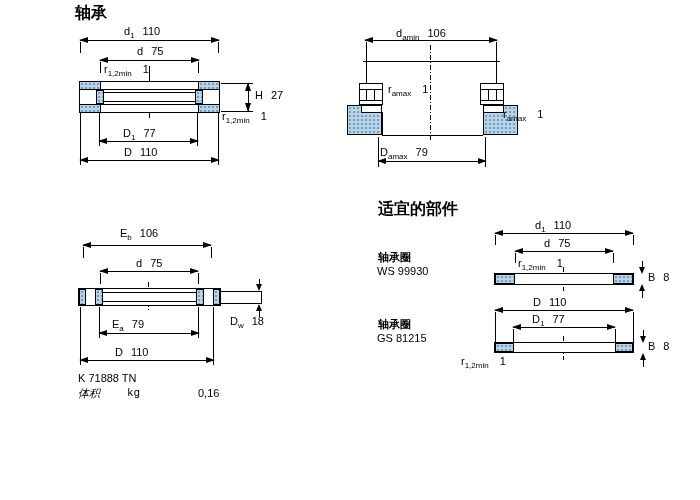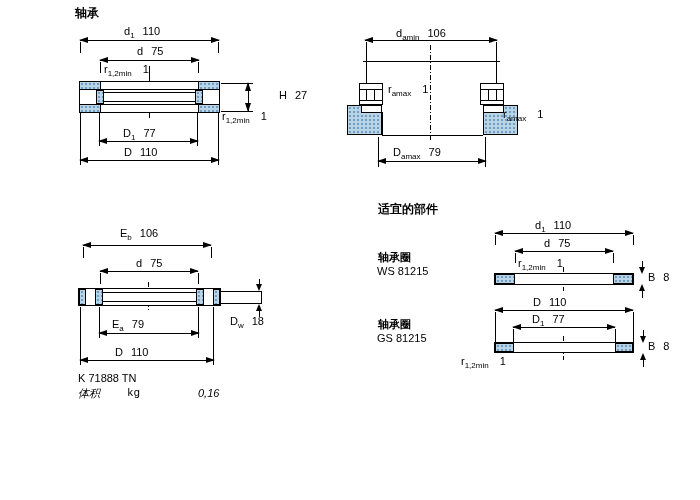--- a/index.html
+++ b/index.html
@@ -20,21 +20,21 @@
     border-left:3px solid transparent;border-right:3px solid transparent;border-top:9px solid #000;}
   .box{position:absolute;box-sizing:border-box;border:1px solid #000;background:#fff;}
   .blue{position:absolute;box-sizing:border-box;border:1px solid #000;background-color:#b9d4e6;
     background-image:radial-gradient(#6f9ec2 1px,transparent 1px);background-size:4px 4px;}
   .tri-dn{position:absolute;width:0;height:0;border-left:3px solid transparent;border-right:3px solid transparent;border-top:7px solid #000;}
   .tri-up{position:absolute;width:0;height:0;border-left:3px solid transparent;border-right:3px solid transparent;border-bottom:7px solid #000;}
   .lbl{position:absolute;font-size:11px;line-height:13px;white-space:nowrap;}
   .lbl sub{font-size:8px;}
   .lbl .v{margin-left:8px;}
   .lbl .vr{margin-left:11px;}
-  .cnb{position:absolute;font-size:12px;line-height:14px;font-weight:bold;white-space:nowrap;}
+  .cnb{position:absolute;font-size:16px;line-height:14px;font-weight:bold;white-space:nowrap;}
   .txt{position:absolute;font-size:11px;line-height:13px;white-space:nowrap;}
 </style>
 </head>
 <body>
 
 <div class="canvas">
 
   <div class="cnb" style="left:75px;top:6px;">轴承</div>
 
   <div class="lbl" style="left:124px;top:25px;"><span>d</span><sub>1</sub><span class="v">110</span></div>
@@ -61,21 +61,21 @@
   <div class="hl" style="left:104px;top:92px;width:91px;"></div>
   <div class="hl" style="left:104px;top:101px;width:91px;"></div>
 
   <div class="box" style="left:79px;top:104px;width:141px;height:9px;"></div>
   <div class="blue" style="left:79px;top:104px;width:22px;height:9px;"></div>
   <div class="blue" style="left:198px;top:104px;width:22px;height:9px;"></div>
 
   <div class="hl" style="left:221px;top:83px;width:32px;"></div>
   <div class="hl" style="left:221px;top:111px;width:32px;"></div>
   <div class="dimv" style="left:248px;top:83px;height:28px;"></div>
-  <div class="lbl" style="left:255px;top:89px;margin-left:24px;"><span>H</span><sub></sub><span class="v">27</span></div>
+  <div class="lbl" style="left:255px;top:89px;"><span>H</span><sub></sub><span class="v">27</span></div>
 
   <div class="lbl" style="left:222px;top:110px;"><span>r</span><sub>1,2min</sub><span class="vr">1</span></div>
 
   <div class="vl" style="left:99px;top:113px;height:33px;"></div>
   <div class="vl" style="left:197px;top:113px;height:33px;"></div>
   <div class="dim" style="left:99px;top:141px;width:99px;"></div>
   <div class="lbl" style="left:123px;top:127px;"><span>D</span><sub>1</sub><span class="v">77</span></div>
 
   <div class="vl" style="left:80px;top:113px;height:52px;"></div>
   <div class="vl" style="left:218px;top:113px;height:52px;"></div>
@@ -108,21 +108,21 @@
   <div class="hl" style="left:382px;top:135px;width:101px;"></div>
   <div class="vl" style="left:382px;top:112px;height:23px;"></div>
   <div class="vl" style="left:483px;top:112px;height:23px;"></div>
 
   <div class="lbl" style="left:388px;top:83px;"><span>r</span><sub>amax</sub><span class="vr">1</span></div>
   <div class="lbl" style="left:503px;top:108px;"><span>r</span><sub>amax</sub><span class="vr">1</span></div>
 
   <div class="vl" style="left:378px;top:137px;height:30px;"></div>
   <div class="vl" style="left:485px;top:137px;height:30px;"></div>
   <div class="dim" style="left:378px;top:161px;width:108px;"></div>
-  <div class="lbl" style="left:393px;top:146px;"><span>D</span><sub>amax</sub><span class="v">79</span></div>
+  <div class="lbl" style="left:380px;top:146px;"><span>D</span><sub>amax</sub><span class="v">79</span></div>
 
 
   <div class="lbl" style="left:120px;top:227px;"><span>E</span><sub>b</sub><span class="v">106</span></div>
   <div class="dim" style="left:83px;top:245px;width:128px;"></div>
   <div class="vl" style="left:83px;top:247px;height:11px;"></div>
   <div class="vl" style="left:211px;top:247px;height:11px;"></div>
 
   <div class="lbl" style="left:136px;top:257px;"><span>d</span><sub></sub><span class="v">75</span></div>
   <div class="dim" style="left:100px;top:271px;width:98px;"></div>
   <div class="vl" style="left:100px;top:273px;height:11px;"></div>
@@ -151,26 +151,26 @@
   <div class="lbl" style="left:112px;top:318px;"><span>E</span><sub>a</sub><span class="v">79</span></div>
 
   <div class="vl" style="left:80px;top:307px;height:58px;"></div>
   <div class="vl" style="left:213px;top:307px;height:58px;"></div>
   <div class="dim" style="left:80px;top:360px;width:134px;"></div>
   <div class="lbl" style="left:115px;top:346px;"><span>D</span><sub></sub><span class="v">110</span></div>
 
   <div class="txt" style="left:78px;top:372px;">K 71888 TN</div>
   <div class="txt" style="left:78px;top:387px;font-style:italic;">体积</div>
   <div class="txt" style="left:127px;top:387px;font-family:Liberation Mono, monospace;">kg</div>
-  <div class="txt" style="left:198px;top:387px;font-style:italic;">0,16</div>
+  <div class="txt" style="left:198px;top:387px;">0,16</div>
 
   <div class="cnb" style="left:378px;top:202px;">适宜的部件</div>
 
   <div class="txt" style="left:378px;top:251px;font-weight:bold;">轴承圈</div>
-  <div class="txt" style="left:377px;top:265px;">WS 81215</div>
+  <div class="txt" style="left:377px;top:265px;">WS 99930</div>
 
   <div class="lbl" style="left:535px;top:219px;"><span>d</span><sub>1</sub><span class="v">110</span></div>
   <div class="dim" style="left:495px;top:233px;width:138px;"></div>
   <div class="vl" style="left:495px;top:235px;height:10px;"></div>
   <div class="vl" style="left:633px;top:235px;height:10px;"></div>
 
   <div class="lbl" style="left:544px;top:237px;"><span>d</span><sub></sub><span class="v">75</span></div>
   <div class="dim" style="left:515px;top:251px;width:98px;"></div>
   <div class="vl" style="left:515px;top:253px;height:10px;"></div>
   <div class="vl" style="left:613px;top:253px;height:10px;"></div>

